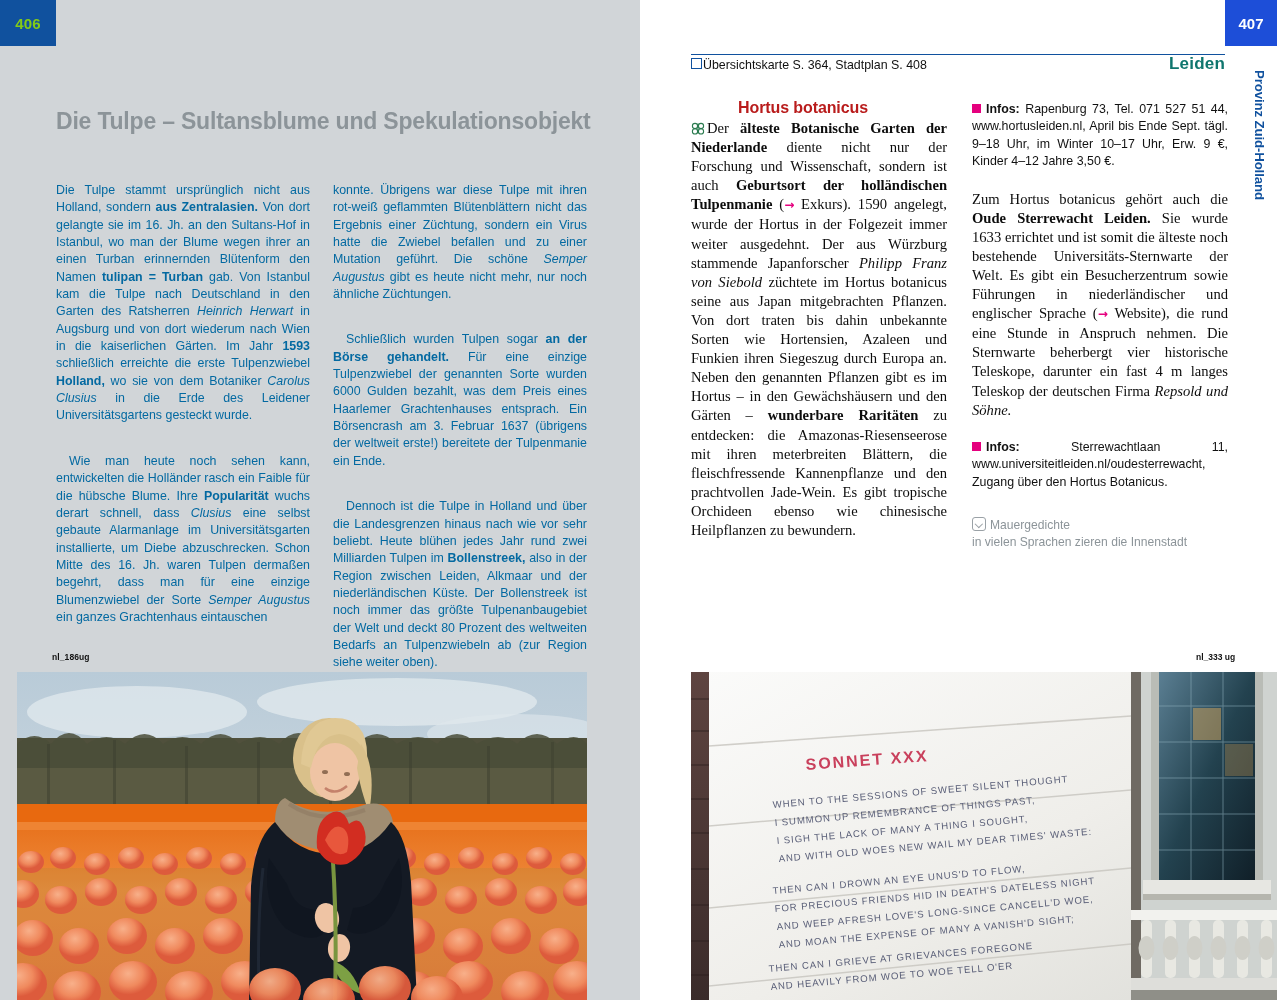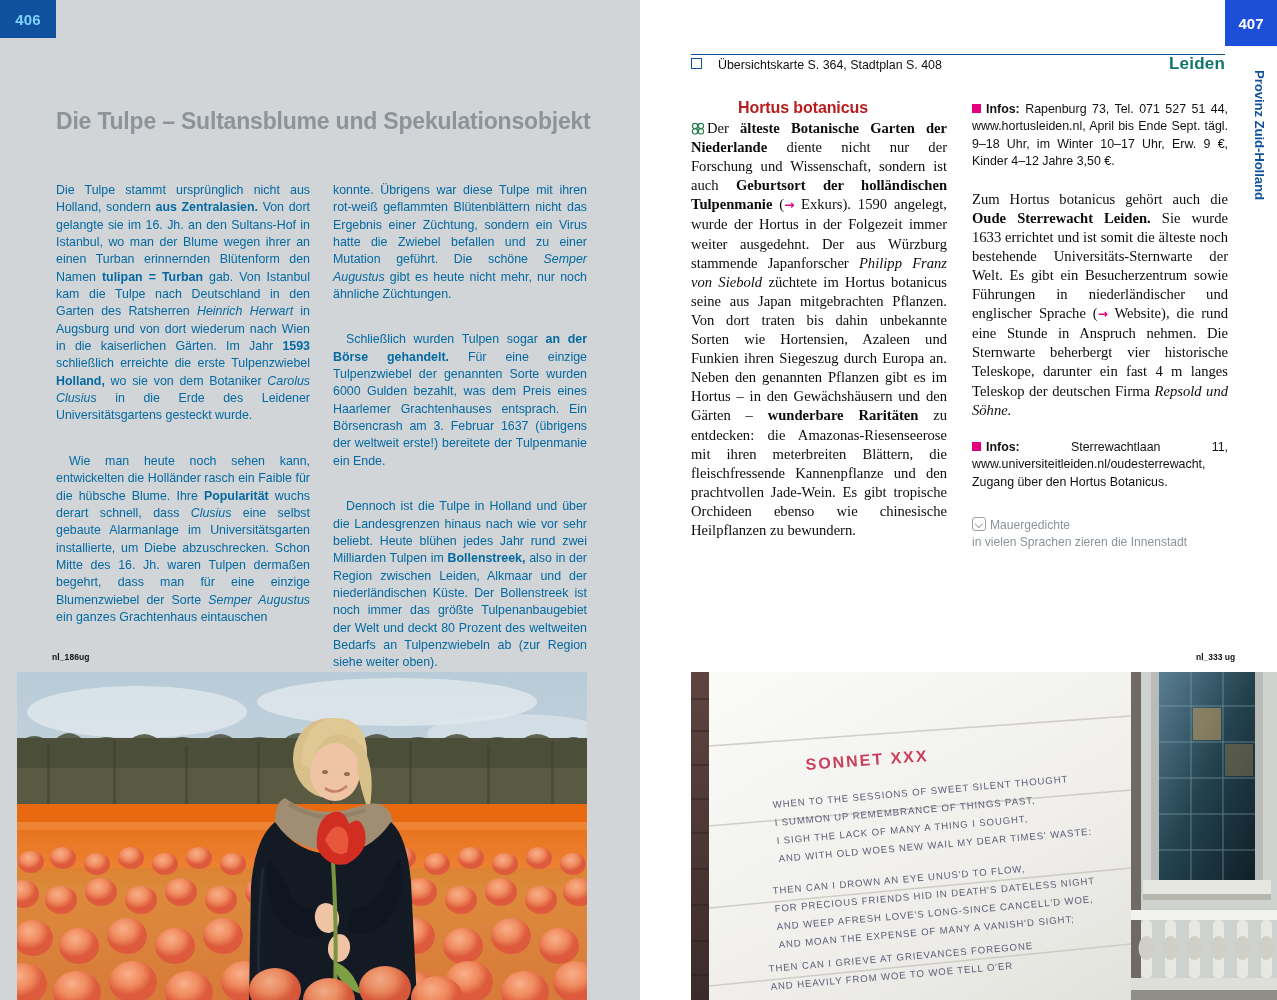--- a/index.html
+++ b/index.html
@@ -25,23 +25,23 @@
     position: absolute;
     left: 0; top: 0;
     width: 640px;
     height: 1000px;
     background: #d1d5d8;
   }
   .folio-tab-left {
     position: absolute;
     left: 0; top: 0;
     width: 56px;
-    height: 38px;
+    height: 46px;
     background: #10519e;
-    color: #7dd3fc;
+    color: #84cc16;
     font-size: 15px;
     font-weight: bold;
     display: flex;
     align-items: center;
     justify-content: center;
     letter-spacing: .2px;
   }
   .excursion-title {
     position: absolute;
     left: 56px;
@@ -123,21 +123,21 @@
     height: 22px;
     display: flex;
     align-items: baseline;
     justify-content: space-between;
     border-bottom: 1.6px solid #10519e;
     padding-bottom: 6px;
   }
   .rh-left {
     display: flex;
     align-items: flex-start;
-    gap: 16px;
+    gap: 1px;
     font-size: 12.4px;
     color: #111;
     margin-top: 32px;
   }
   .map-square {
     width: 9px;
     height: 9px;
     border: 1.4px solid #10519e;
     display: inline-block;
     flex: none;

